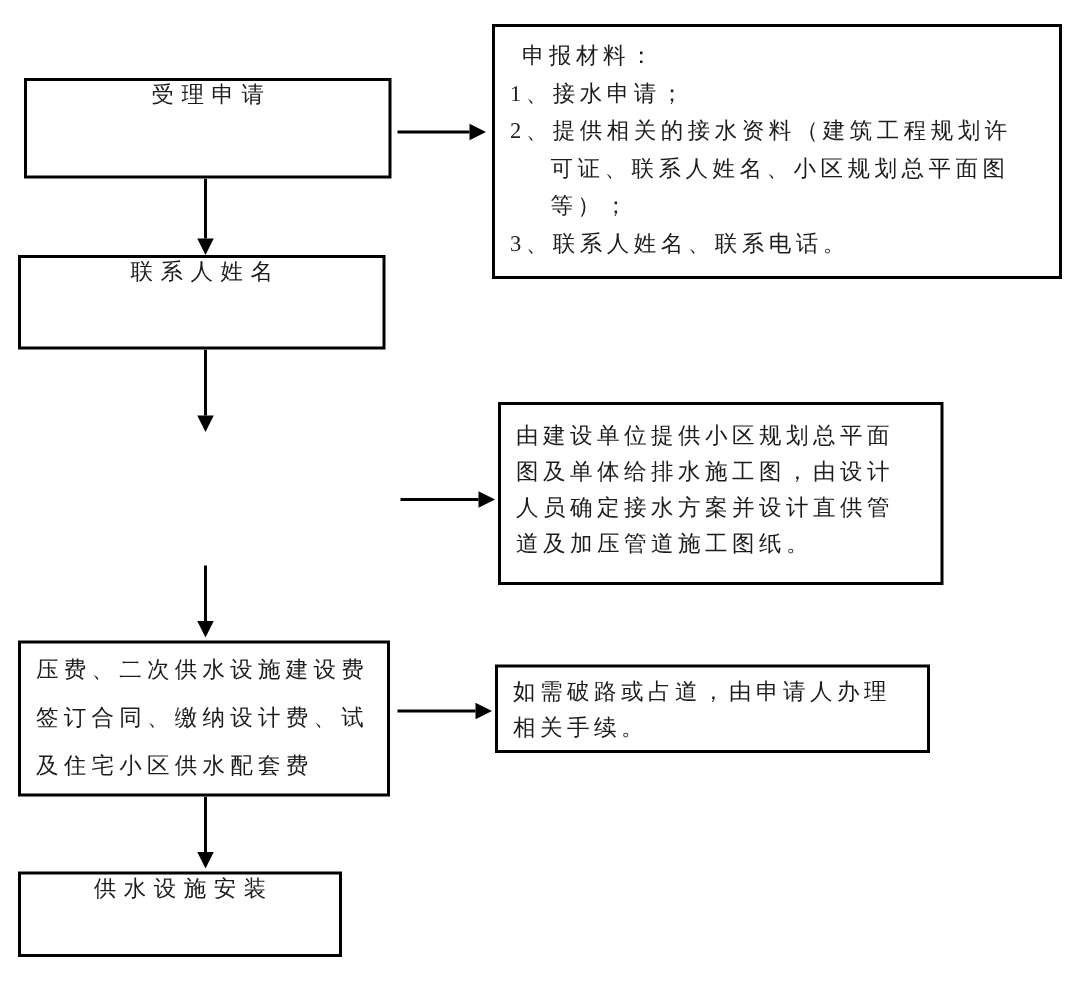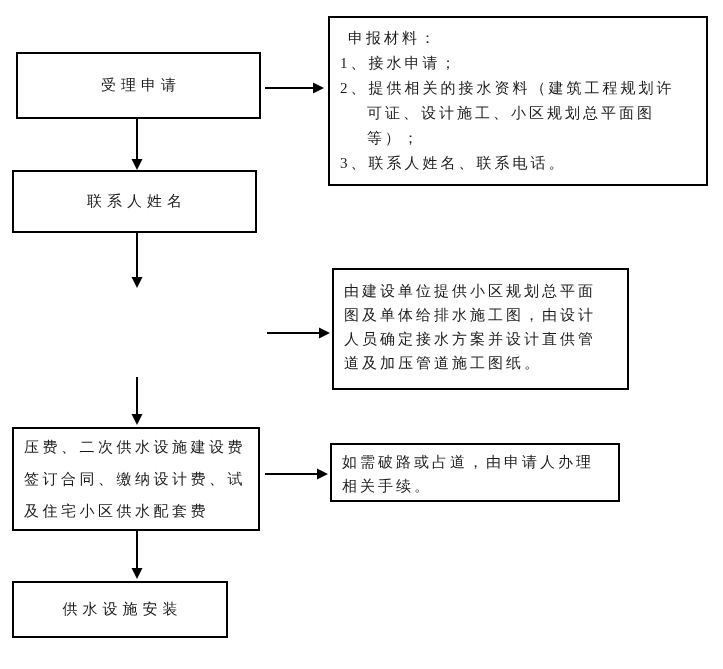--- a/index.html
+++ b/index.html
@@ -30,21 +30,20 @@
   .box {
     position: absolute;
     box-sizing: border-box;
     border: 2px solid var(--line-color);
     background: var(--bg-color);
     font-size: 15px;
     color: var(--text-color);
   }
   .center-box {
     display: flex;
-    align-items: center;
     justify-content: center;
     letter-spacing: 5px;
     text-indent: 5px;
   }
   .line { white-space: nowrap; }
   
   .step1 { left: 16px;  top: 52px;  width: 245px; height: 67px; }
   
   .step2 { left: 12px;  top: 170px; width: 245px; height: 63px; }
   
@@ -119,21 +118,21 @@
   </div>
 
   <div class="box step5 center-box">
     <span class="line">供水设施安装</span>
   </div>
 
   <div class="box note1">
     <div class="line note-title">申报材料：</div>
     <div class="line">1、接水申请；</div>
     <div class="line">2、提供相关的接水资料（建筑工程规划许</div>
-    <div class="line hang">可证、设计施工、小区规划总平面图</div>
+    <div class="line hang">可证、联系人姓名、小区规划总平面图</div>
     <div class="line hang">等）；</div>
     <div class="line">3、联系人姓名、联系电话。</div>
   </div>
 
   <div class="box note3">
     <div class="line">如需破路或占道，由申请人办理</div>
     <div class="line">相关手续。</div>
   </div>
 
   <div class="box note2">

